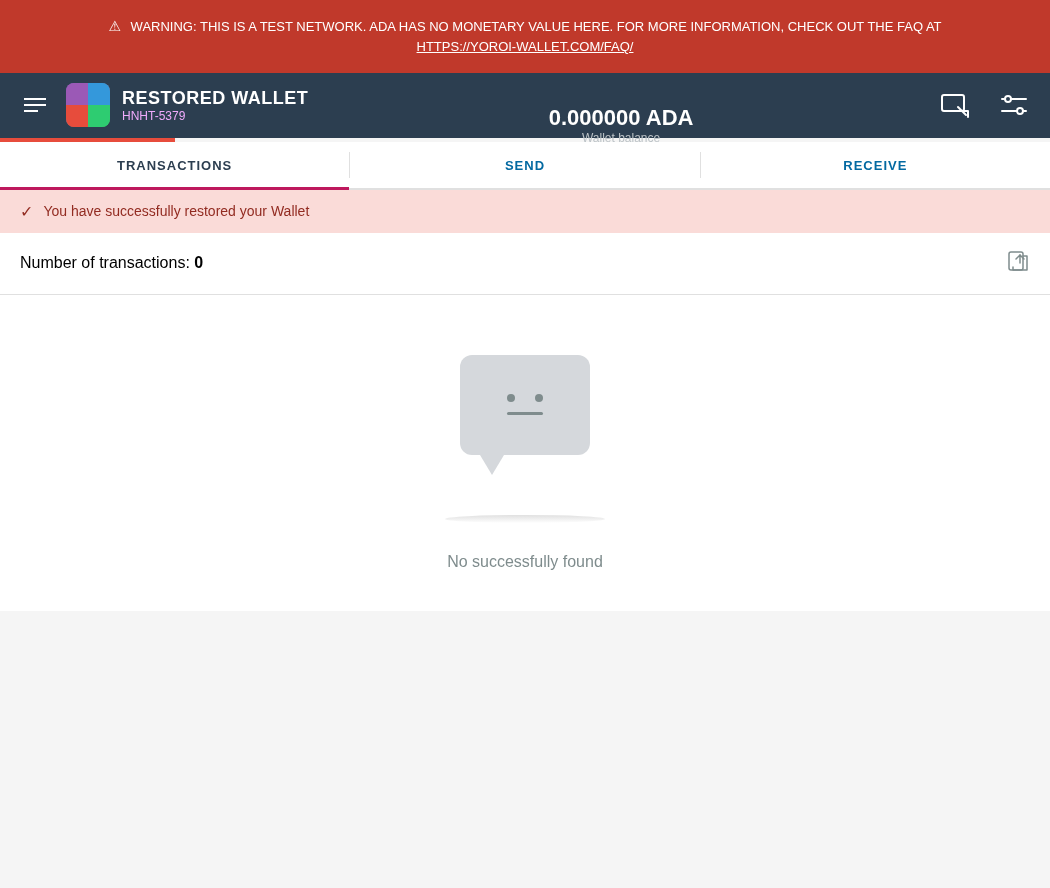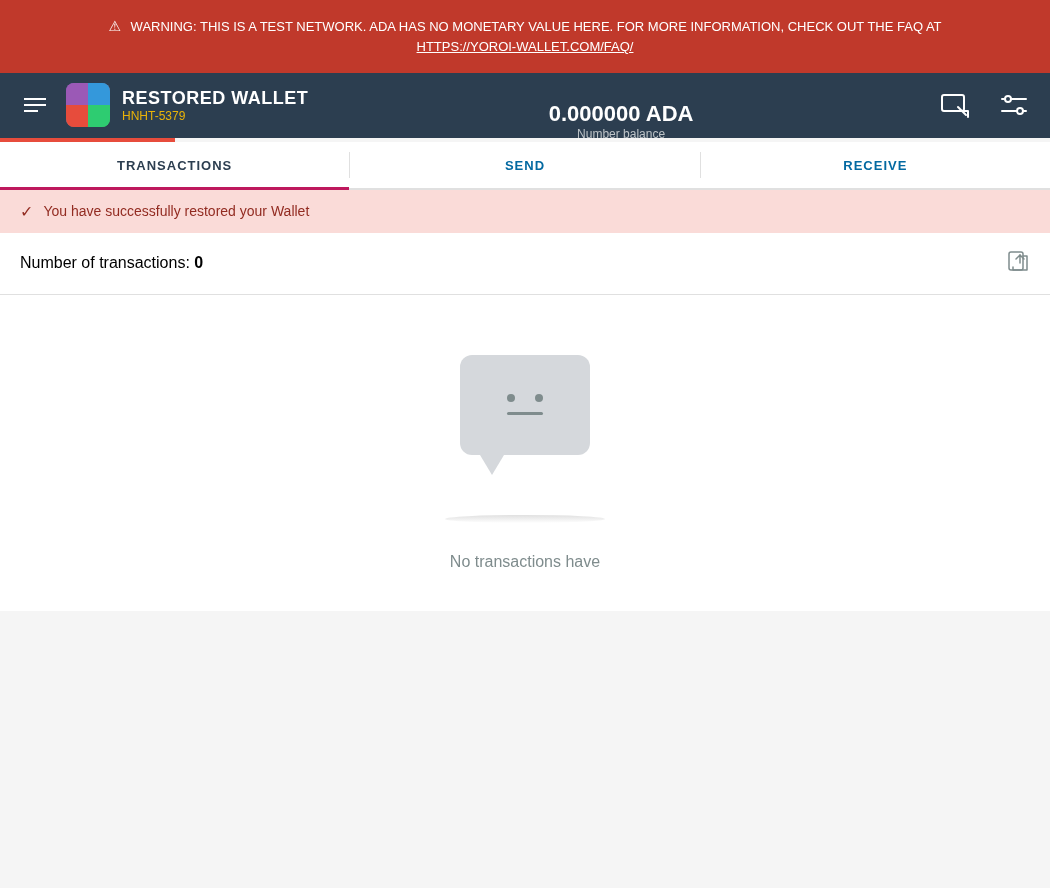--- a/index.html
+++ b/index.html
@@ -21,21 +21,20 @@
     .warning-icon {
       display: inline-block;
       margin-right: 6px;
       font-size: 14px;
     }
 
     
     .header {
       background: #2c3e50;
       display: flex;
-      align-items: center;
       padding: 0 16px;
       height: 65px;
       position: relative;
     }
 
     .header-left {
       display: flex;
       align-items: center;
       gap: 12px;
     }
@@ -77,21 +76,21 @@
     .wallet-info {
       color: white;
     }
     .wallet-name {
       font-size: 18px;
       font-weight: bold;
       letter-spacing: 0.5px;
     }
     .wallet-id {
       font-size: 12px;
-      color: #eab308;
+      color: #f0abfc;
     }
 
     .header-center {
       flex: 1;
       text-align: center;
       margin-top: 32px;
     }
     .balance-amount {
       font-size: 22px;
       font-weight: bold;
@@ -291,21 +290,21 @@
     </div>
 
     <div class="wallet-info">
       <div class="wallet-name">RESTORED WALLET</div>
       <div class="wallet-id">HNHT-5379</div>
     </div>
   </div>
 
   <div class="header-center">
     <div class="balance-amount">0.000000 ADA</div>
-    <div class="balance-label">Number balance</div>
+    <div class="balance-label">Wallet balance</div>
   </div>
 
   <div class="header-right">
 
     <button class="icon-btn" title="Send/Receive">
       <svg width="36" height="36" viewBox="0 0 36 36">
 
         <rect x="4" y="8" width="22" height="16" rx="2" fill="none" stroke="white" stroke-width="2"></rect>
         <path d="M20 20 L28 28" stroke="white" stroke-width="2" stroke-linecap="round"></path>
         <path d="M24 24 L30 24 L30 30" stroke="white" stroke-width="2" stroke-linecap="round" stroke-linejoin="round" fill="none"></path>
@@ -367,14 +366,14 @@
           <div class="eye"></div>
           <div class="eye"></div>
         </div>
         <div class="mouth"></div>
       </div>
     </div>
   </div>
 
   <div class="shadow-line"></div>
 
-  <div class="empty-text">No transactions have</div>
+  <div class="empty-text">No successfully found</div>
 </div>
 
 </body></html>

